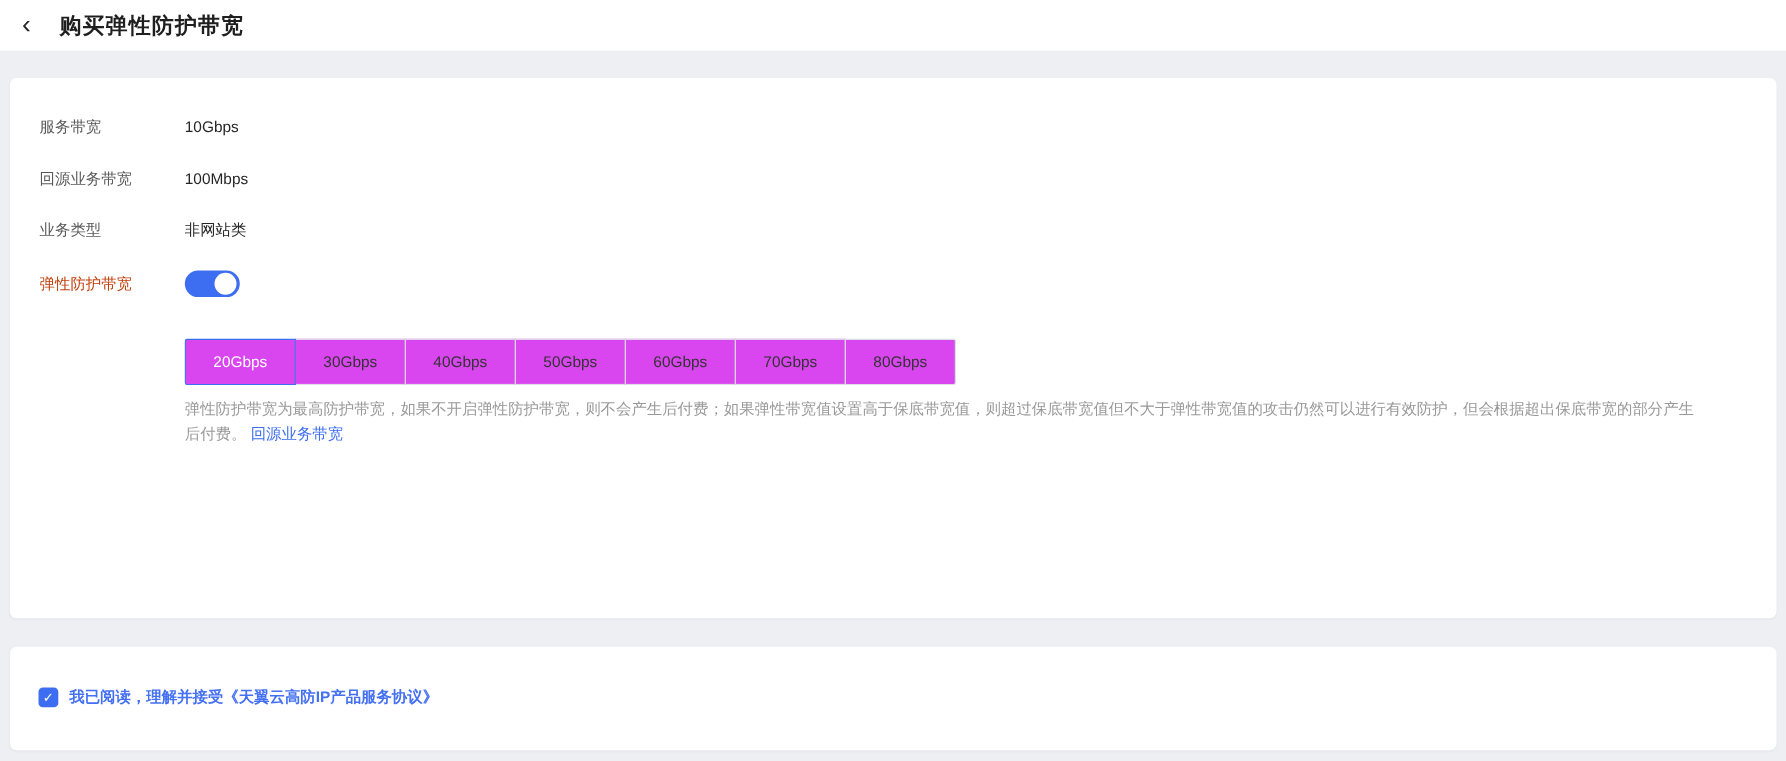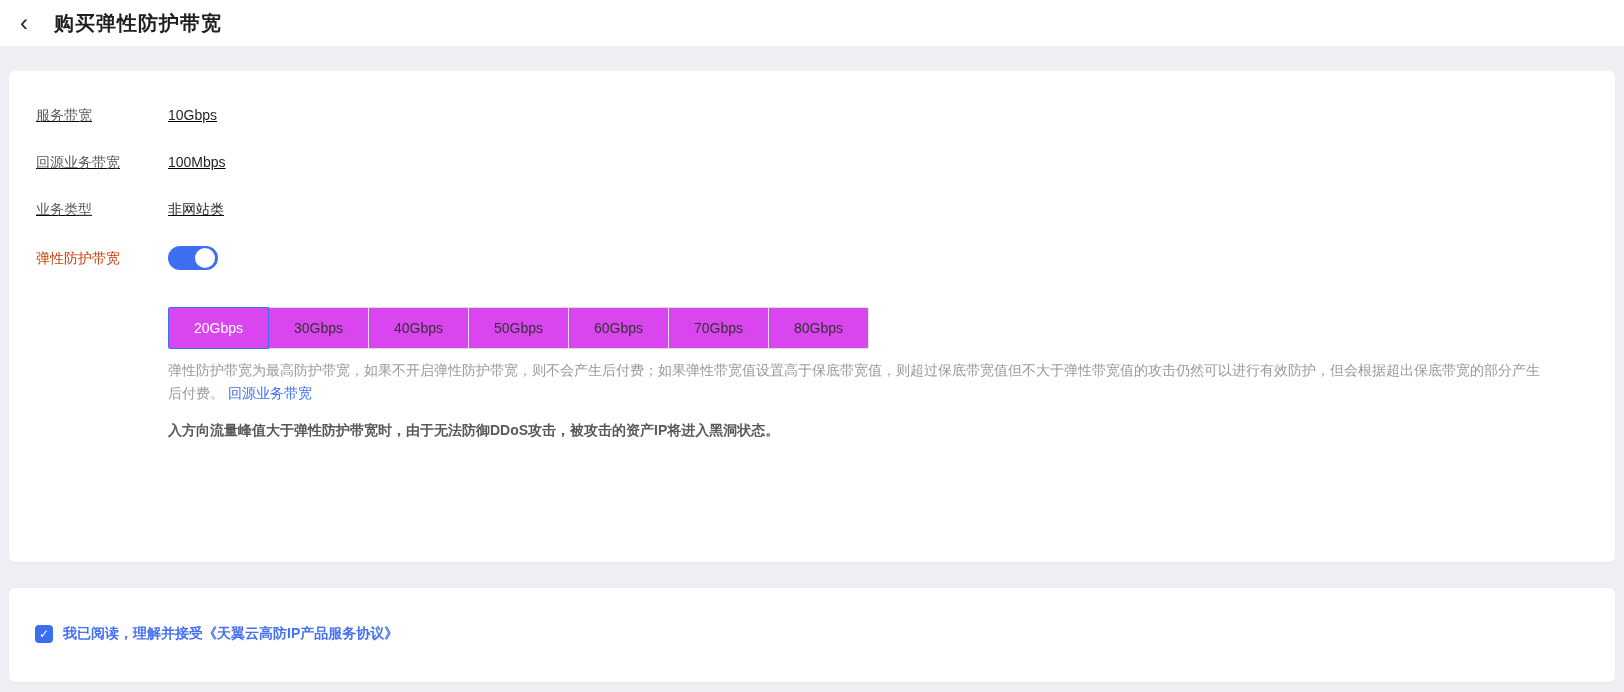--- a/index.html
+++ b/index.html
@@ -38,21 +38,21 @@
     overflow: hidden;
   }
   .card-agreement {
     margin-top: 26px; height: 94px;
     padding: 37px 27px 0 26px;
   }
   
   .field-row {
     display: flex; align-items: flex-start;
     margin-bottom: 26px;
-    font-size: 14px; line-height: 21px; text-decoration: underline;
+    font-size: 14px; line-height: 21px;
   }
   .field-label { width: 132px; color: #595959; flex: none; }
   .field-value { color: #262626; }
   
   .elastic-row { display: flex; align-items: flex-start; margin-bottom: 0; }
   .elastic-label { width: 132px; color: #c2410c; flex: none; font-size: 14px; line-height: 24px; }
   .elastic-content { flex: 1; min-width: 0; }
   
   .toggle {
     width: 50px; height: 24px; border-radius: 12px;
@@ -144,21 +144,20 @@
         <div class="opt-btn">70Gbps</div>
         <div class="opt-btn">80Gbps</div>
       </div>
 
 
       <div class="opt-desc">
         <span>弹性防护带宽为最高防护带宽，如果不开启弹性防护带宽，则不会产生后付费；如果弹性带宽值设置高于保底带宽值，则超过保底带宽值但不大于弹性带宽值的攻击仍然可以进行有效防护，但会根据超出保底带宽的部分产生后付费。</span>
         <a class="price-link">回源业务带宽</a>
       </div>
 
-      <div class="opt-warning">入方向流量峰值大于弹性防护带宽时，由于无法防御DDoS攻击，被攻击的资产IP将进入黑洞状态。</div>
     </div>
   </div>
 
 </div>
 
 <div class="card card-agreement">
   <div class="agree-row">
     <span class="checkbox">✓</span>
     <span class="agree-text">
       <span>我已阅读，理解并接受</span><a class="agree-link">《天翼云高防IP产品服务协议》</a>

